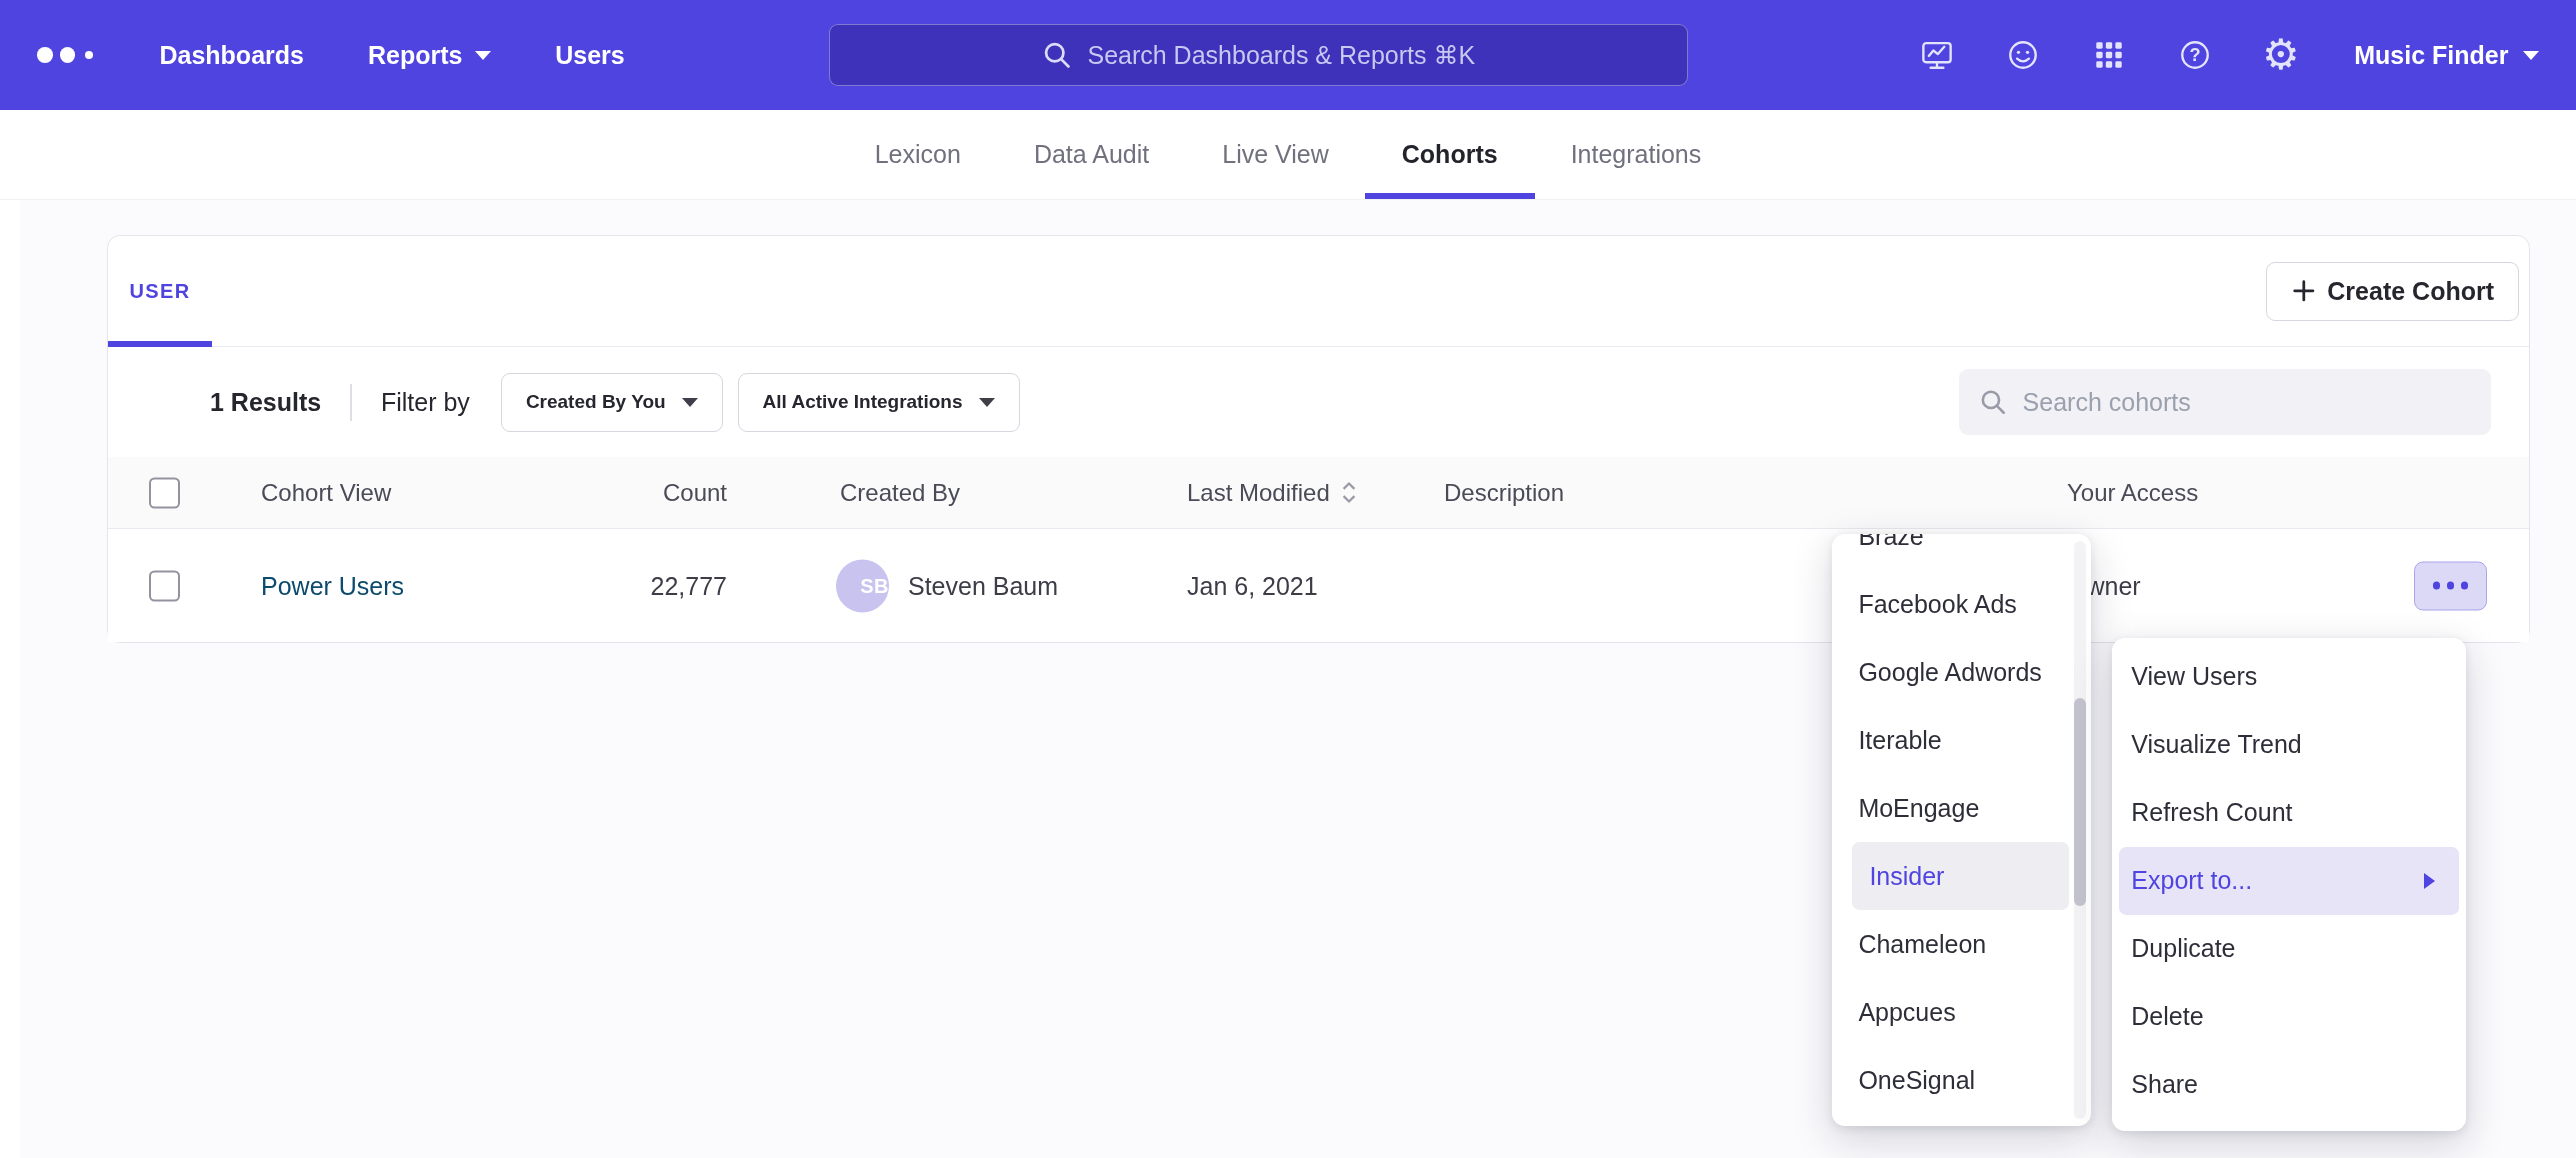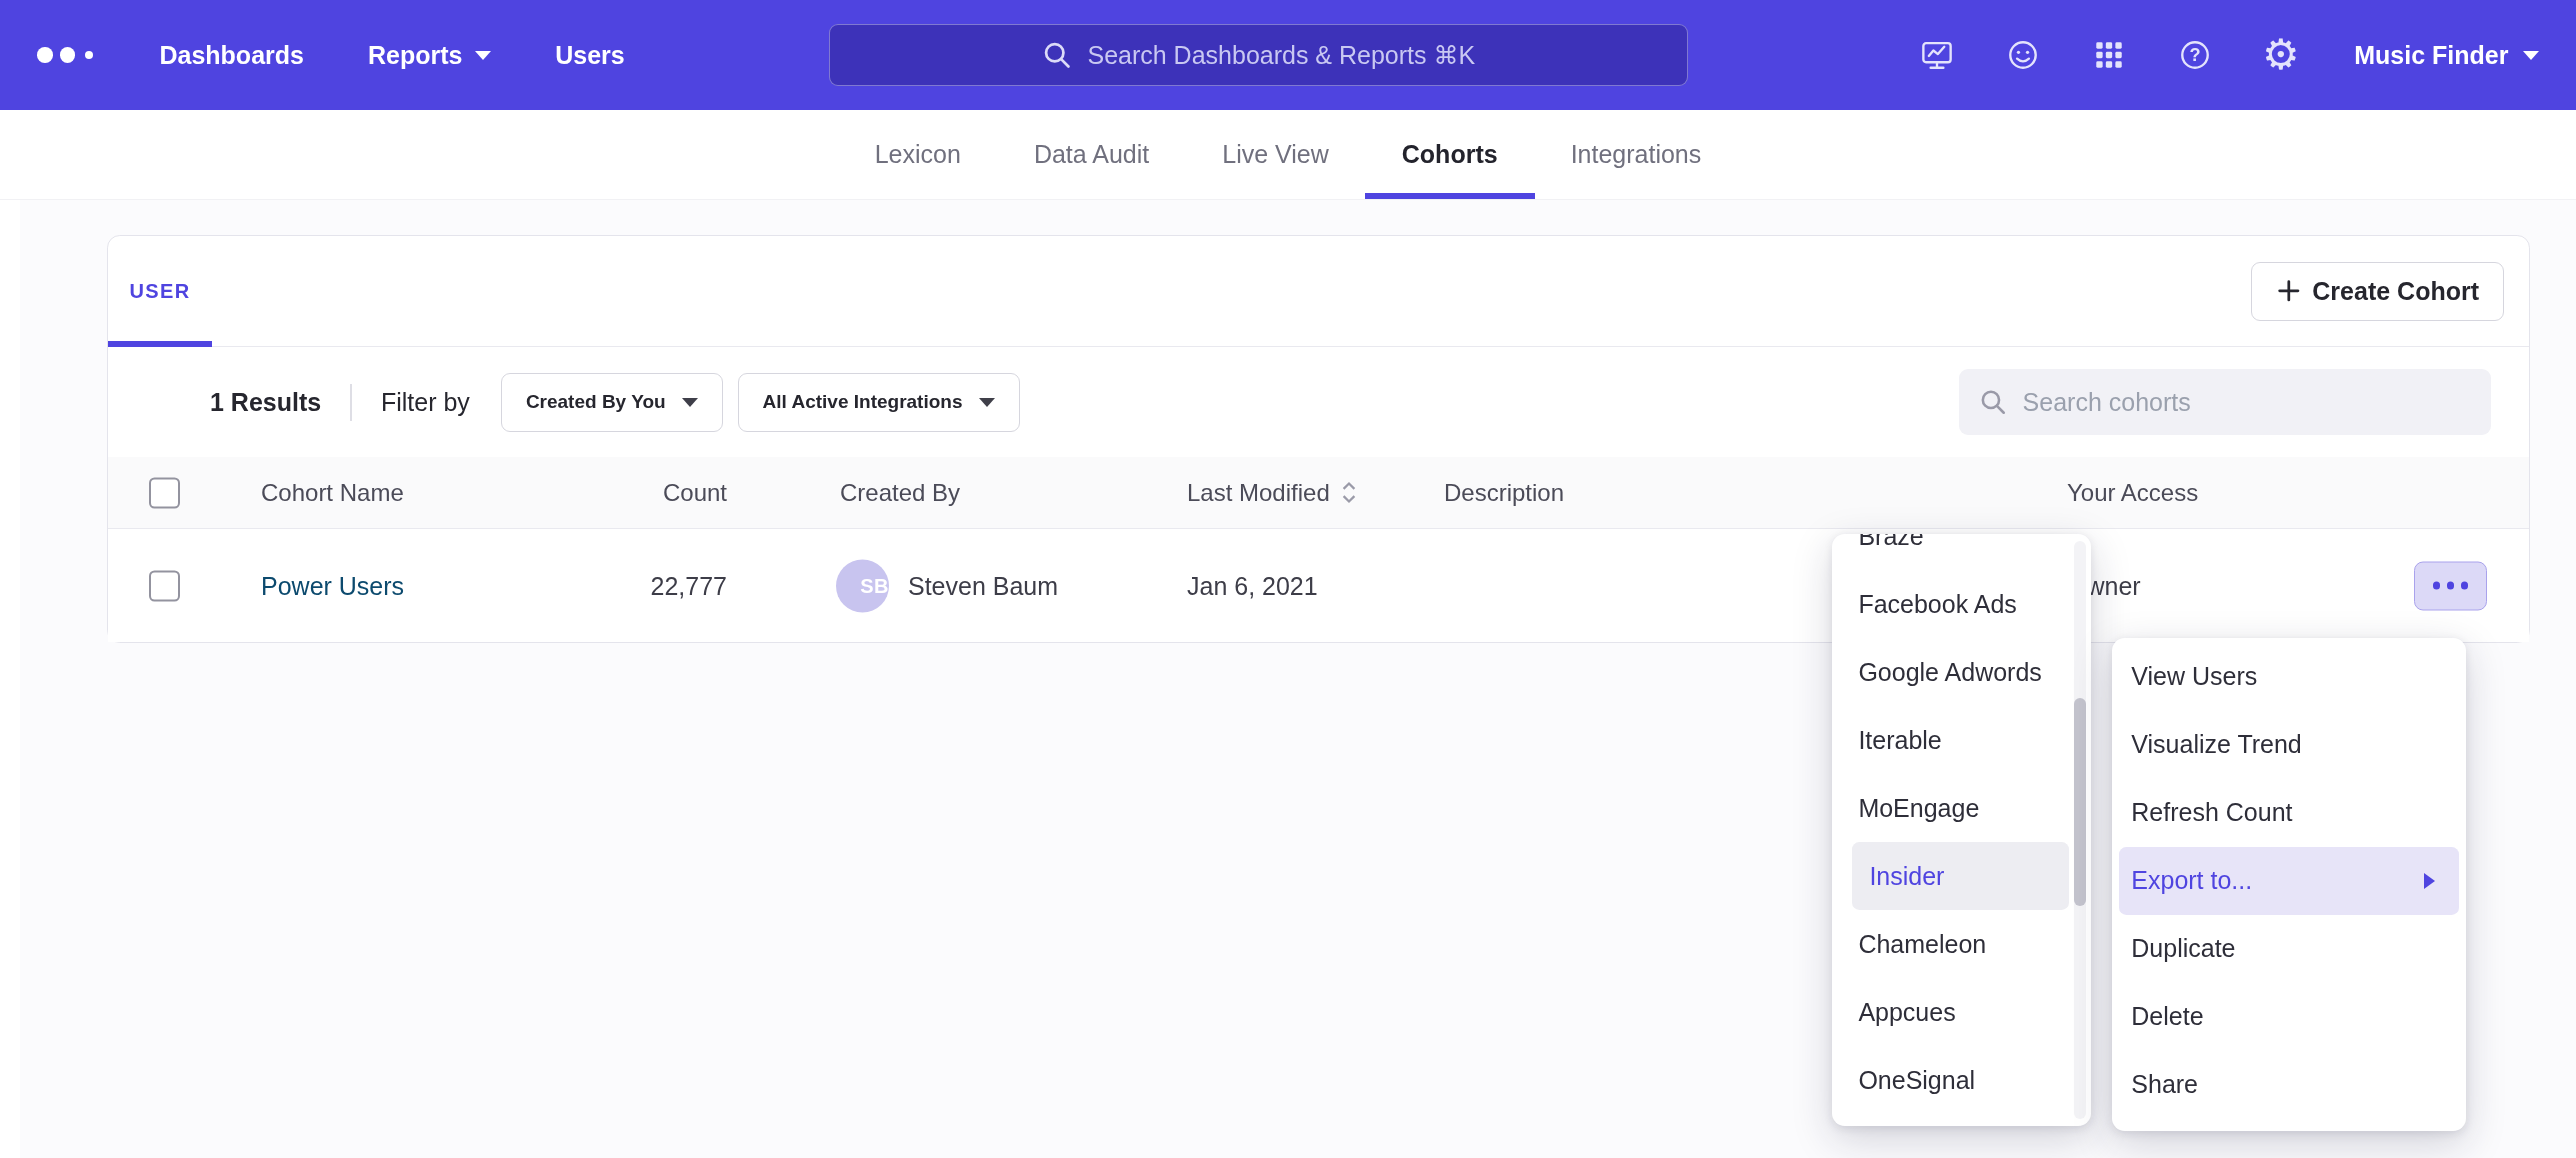--- a/index.html
+++ b/index.html
@@ -29,21 +29,21 @@
   .tab { display:flex; align-items:center; font-size:25px; color:#70707e; cursor:pointer; position:relative; }
   .tab.active { color:#23232c; font-weight:700; }
   .tab.active::after { content:""; position:absolute; left:-37px; right:-37px; bottom:0; height:6.4px; background:#4f44e0; }
 
   
   .page { position:absolute; top:199px; left:0; width:100%; height:959px; background:#fbfbfd;margin-left:20px; }
   .card { position:absolute; left:87px; top:36px; width:2423px; height:408px; background:#fff; border:0.9px solid #e4e4ec; border-radius:12.8px; }
   .card-head { position:relative; height:111px; border-bottom:0.9px solid #e9e9ef; }
   .user-tab { position:absolute; left:0; top:0; width:104px; height:100%; display:flex; align-items:center; justify-content:center; color:#4f44e0; font-size:20px; font-weight:700; letter-spacing:1.4px; cursor:pointer; }
   .user-tab::after { content:""; position:absolute; left:0; right:0; bottom:-0.9px; height:6.4px; background:#4f44e0; }
-  .create-btn { position:absolute; right:25px; top:25.6px; height:59px; padding:0 24px; background:#fff; border:1.8px solid #d6d6de; border-radius:9px; display:flex; align-items:center; gap:11px; font-size:25px; font-weight:700; color:#26262e; cursor:pointer; font-family:inherit; }
+  .create-btn { position:absolute; right:10px; top:25.6px; height:59px; padding:0 24px; background:#fff; border:1.8px solid #d6d6de; border-radius:9px; display:flex; align-items:center; gap:11px; font-size:25px; font-weight:700; color:#26262e; cursor:pointer; font-family:inherit; }
 
   .filter-row { position:relative; height:110px; display:flex; align-items:center; }
   .results { margin-left:102px; font-size:25px; font-weight:700; color:#26262e; }
   .vdiv { width:1.8px; height:37px; background:#dedee5; margin:0 29px; }
   .filterby { font-size:25px; color:#26262e; }
   .filter-btn { margin-left:31px; height:59px; padding:0 24px; background:#fff; border:1.8px solid #d6d6de; border-radius:9px; display:flex; align-items:center; gap:16.4px; font-size:19px; font-weight:700; color:#26262e; cursor:pointer; font-family:inherit; }
   .filter-btn + .filter-btn { margin-left:14.6px; }
   .cohort-search { margin-left:auto; margin-right:38px; width:532px; height:66px; background:#f1f1f6; border-radius:9px; display:flex; align-items:center; padding:0 20px; gap:14.6px; }
   .cohort-search input { flex:1; border:none; background:transparent; outline:none; font-size:25px; font-family:inherit; color:#26262e; min-width:0; }
   .cohort-search input::placeholder { color:#9aa0ad; }
@@ -210,21 +210,21 @@
               <line x1="21" y1="21" x2="29" y2="29" stroke="#9a9aa8" stroke-width="3" stroke-linecap="round"></line>
             </svg>
           <input type="text" placeholder="Search cohorts" style="">
         </div>
       </div>
 
       <div class="thead">
         <div class="cell c-cb">
             <div class="checkbox"></div>
           </div>
-        <span class="cell c-name">Cohort Name</span>
+        <span class="cell c-name">Cohort View</span>
         <span class="cell c-count">Count</span>
         <span class="cell c-created">Created By</span>
         <div class="cell c-mod">
           <span>Last Modified</span>
           <svg width="20" height="27" viewBox="0 0 22 30">
               <polyline points="5,11 11,5 17,11" fill="none" stroke="#9a9aa8" stroke-width="2.5"></polyline>
               <polyline points="5,19 11,25 17,19" fill="none" stroke="#9a9aa8" stroke-width="2.5"></polyline>
             </svg>
         </div>
         <span class="cell c-desc">Description</span>

